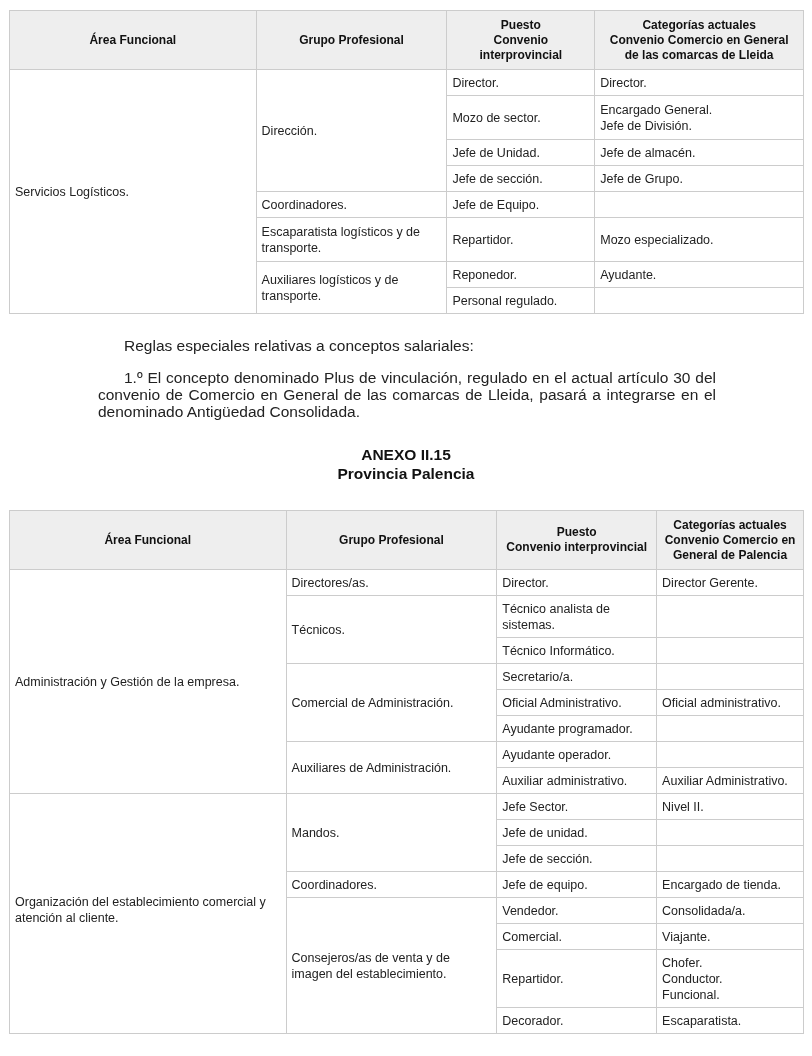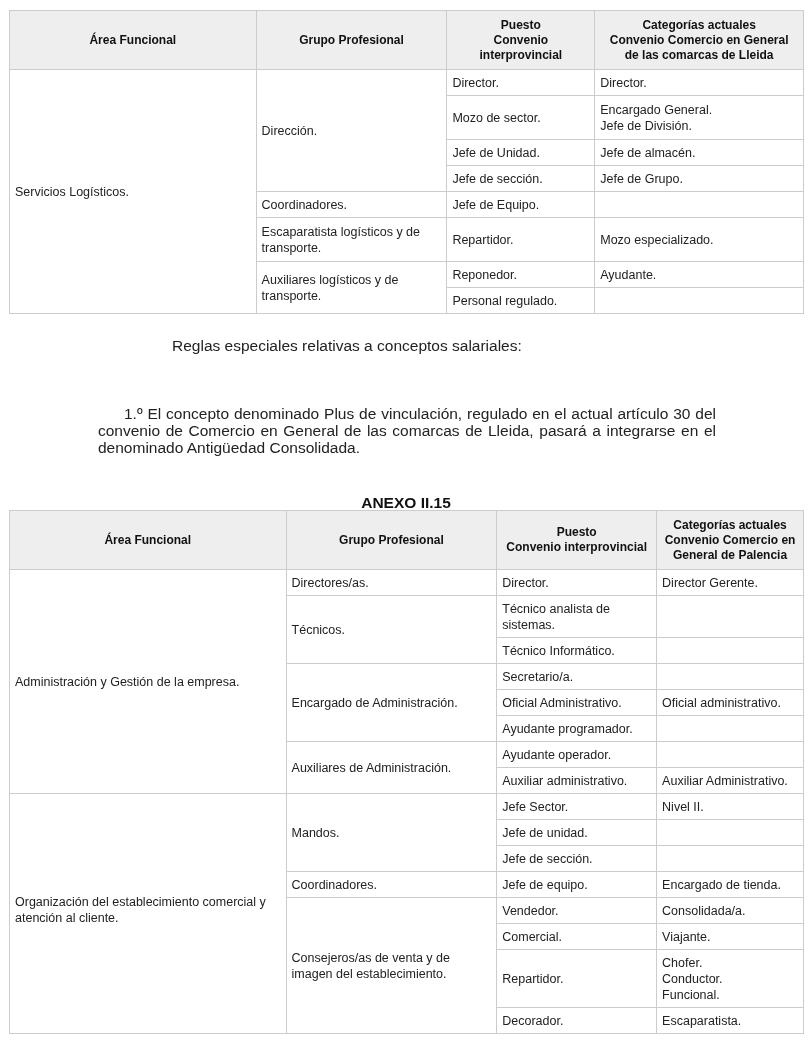--- a/index.html
+++ b/index.html
@@ -8,23 +8,23 @@
   table { border-collapse: collapse; position: absolute; left: 9px; width: 795px;
           font-family: "Liberation Sans", sans-serif; font-size: 12.5px; line-height: 16px; }
   td, th { border: 1px solid #cccccc; padding: 0 5px; vertical-align: middle; text-align: left; font-weight: normal; }
   th { background: #eeeeee; font-weight: bold; text-align: center; font-size: 12px; line-height: 15px; color: #111; }
   td { white-space: pre-line; }
   #t1 { top: 10px; }
   #t1 th { height: 58px; }
   #t2 { top: 510px; }
   #t2 th { height: 58px; }
   .p { position: absolute; font-size: 15.5px; line-height: 17px; color: #222; }
-  .p1 { left: 124px; top: 337px; margin-left: 48px; }
-  .p2 { left: 98px; top: 369px; width: 618px; text-align: justify; text-indent: 26px; margin-top: 36px; }
-  .h { position: absolute; left: 0; width: 812px; text-align: center; font-weight: bold; font-size: 15.5px; color: #111; margin-top: 48px; }
+  .p1 { left: 124px; top: 337px; }
+  .p2 { left: 98px; top: 369px; width: 618px; text-align: justify; text-indent: 26px; }
+  .h { position: absolute; left: 0; width: 812px; text-align: center; font-weight: bold; font-size: 15.5px; color: #111; }
   .h1 { top: 446px; }
   .h2 { top: 465px; }
 </style>
 </head>
 <body>
 
 <table id="t1">
   <colgroup>
       <col style="width:247px">
       <col style="width:191px">
@@ -113,21 +113,21 @@
   <tr style="height:42px">
     <td rowspan="2">Técnicos.</td>
     <td>Técnico analista de sistemas.</td>
     <td></td>
   </tr>
   <tr style="height:26px">
     <td>Técnico Informático.</td>
     <td></td>
   </tr>
   <tr style="height:26px">
-    <td rowspan="3">Encargado de Administración.</td>
+    <td rowspan="3">Comercial de Administración.</td>
     <td>Secretario/a.</td>
     <td></td>
   </tr>
   <tr style="height:26px">
     <td>Oficial Administrativo.</td>
     <td>Oficial administrativo.</td>
   </tr>
   <tr style="height:26px">
     <td>Ayudante programador.</td>
     <td></td>

